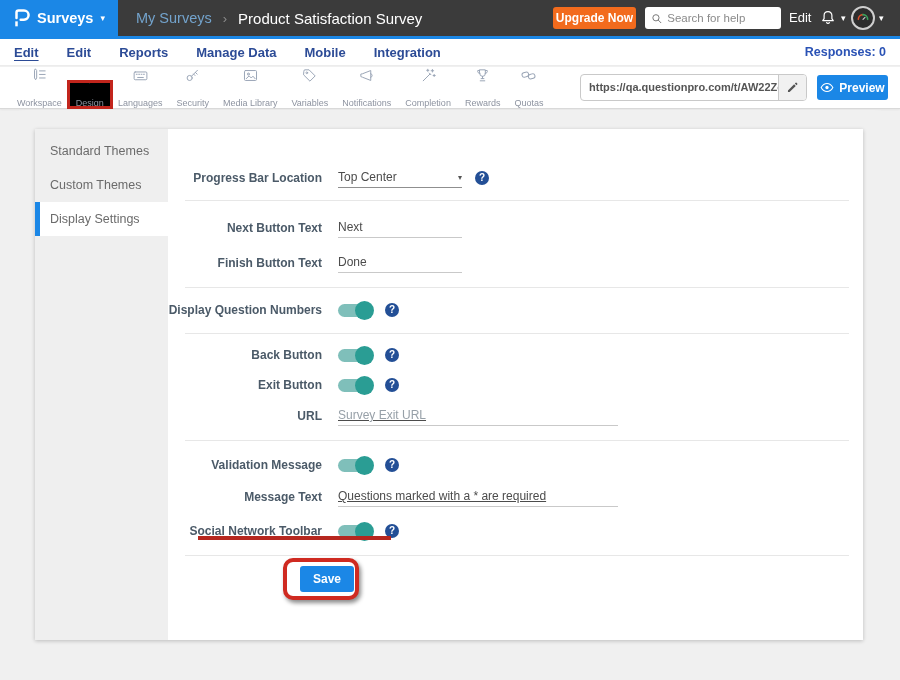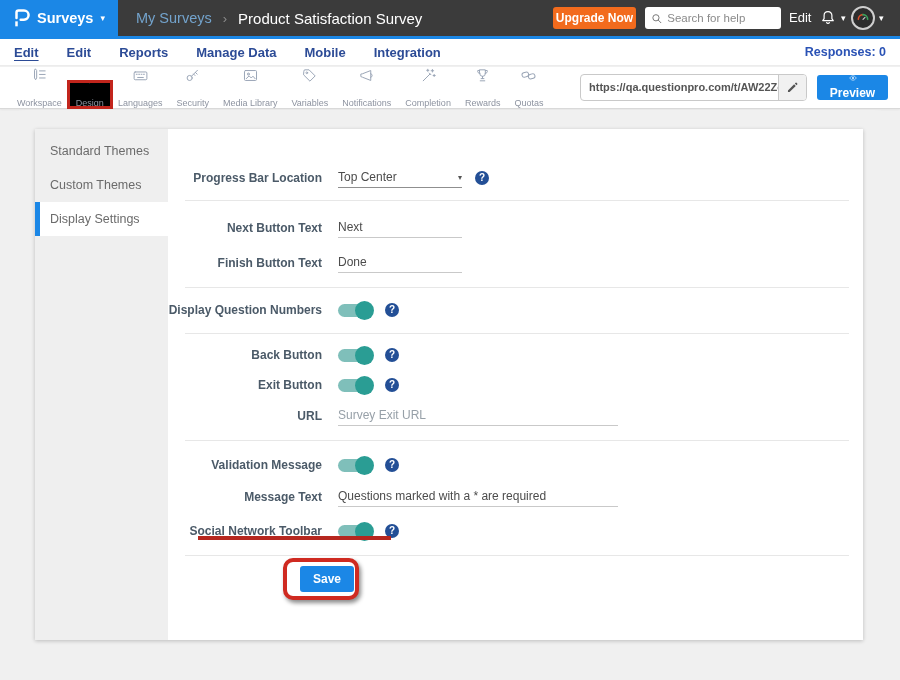--- a/index.html
+++ b/index.html
@@ -34,38 +34,38 @@
   
   .toolbar { position:absolute; top:67px; left:0; width:900px; height:42px; background:#fff; border-bottom:1px solid #d9d9d9; display:flex; align-items:stretch; padding-left:10px; box-shadow:0 1px 2px rgba(0,0,0,.05); }
   .tool { display:flex; flex-direction:column; align-items:center; justify-content:center; gap:14px; padding:0 7px; position:relative; cursor:pointer; }
   .tool svg { width:19px; height:19px; fill:none; stroke:#9aa5b6; stroke-width:1.4; stroke-linecap:round; stroke-linejoin:round; }
   .tool .tlabel { font-size:9px; color:#8d93a0; white-space:nowrap; }
   .tool.active { background:#000000;margin-top:16px; }
   .redbox { position:absolute; left:-2px; right:-2px; top:-3px; bottom:-1px; border:3px solid #c2251c; pointer-events:none; }
   .urlgroup { position:absolute; left:580px; top:7px; width:227px; height:27px; border:1px solid #c9c9c9; border-radius:4px; display:flex; overflow:hidden; background:#fff; }
   .urltext { flex:1; font-size:11px; font-weight:700; color:#555; line-height:25px; padding:0 8px; white-space:nowrap; overflow:hidden; }
   .urledit { width:28px; background:#f1f1f1; border-left:1px solid #c9c9c9; display:flex; align-items:center; justify-content:center; cursor:pointer; }
-  .preview-btn { position:absolute; left:817px; top:8px; width:71px; height:25px; background:#1b87e6; border:none; border-radius:3px; color:#fff; font-size:12px; font-weight:600; display:flex; align-items:center; justify-content:center; gap:5px; cursor:pointer; font-family:inherit;flex-direction:column; }
+  .preview-btn { position:absolute; left:817px; top:8px; width:71px; height:25px; background:#1b87e6; border:none; border-radius:3px; color:#fff; font-size:12px; font-weight:600; display:flex; align-items:center; justify-content:center; gap:5px; cursor:pointer; font-family:inherit; }
 
   
   .content { position:absolute; top:110px; left:0; width:900px; height:570px; background:#f0f0f0;border-radius:25px; }
   .card { position:absolute; left:35px; top:19px; width:828px; height:511px; background:#fff; box-shadow:0 1px 4px rgba(0,0,0,.22); }
   .sidebar { position:absolute; left:0; top:0; bottom:0; width:133px; background:#efefef; padding-top:5px; }
   .side-item { height:34px; line-height:34px; padding-left:15px; font-size:12.5px; color:#6b6b6b; cursor:pointer; }
   .side-item.active { background:#fff; border-left:5px solid #1b87e6; padding-left:10px; }
 
   
   .frow { position:absolute; left:0; width:100%; height:20px; }
   .flabel { position:absolute; left:0; width:287px; text-align:right; top:50%; transform:translateY(-50%); font-size:12px; font-weight:600; color:#4b5a68; }
   .fctrl { position:absolute; left:303px; top:50%; transform:translateY(-50%); display:flex; align-items:center; }
   .fdiv { position:absolute; left:150px; width:664px; height:1px; background:#e7e7e7; }
   .sel { width:124px; border-bottom:1px solid #8f8f8f; padding:2px 0 3px 0; font-size:12px; color:#4c4c4c; display:flex; justify-content:space-between; align-items:center; cursor:pointer; }
   .sel .sel-caret { color:#555; font-size:8px; }
   input.line { border:none; border-bottom:1px solid #c9c9c9; font-size:12px; color:#4c4c4c; width:124px; padding:2px 0 3px 0; background:transparent; outline:none; font-family:inherit; }
-  input.line.wide { width:280px; }
+  input.line.wide { width:280px;text-decoration:underline; }
   input.line::placeholder { color:#97a0a8; }
   .toggle { position:relative; width:34px; height:13px; border-radius:7px; background:#7fbfba; cursor:pointer; }
   .toggle::after { content:''; position:absolute; right:-2px; top:-3px; width:19px; height:19px; border-radius:50%; background:#2a9d94; }
   .q { width:14px; height:14px; border-radius:50%; background:#234f96; color:#fff; font-size:10px; font-weight:700; line-height:14px; text-align:center; margin-left:13px; cursor:pointer; }
   .sel-help { margin-left:13px; }
   .social-underline { position:absolute; left:163px; top:407px; width:193px; height:4px; background:#b6271f; }
   .save-annotation { position:absolute; left:248px; top:429px; width:76px; height:42px; border:4px solid #cf2a21; border-radius:10px; box-shadow:2px 3px 4px rgba(0,0,0,.45); display:flex; align-items:center; justify-content:center; background:#fff; }
   .save-btn { width:54px; height:26px; background:#1b87e6; border:none; border-radius:3px; color:#fff; font-size:12px; font-weight:600; cursor:pointer; font-family:inherit;margin-left:12px; }
 </style>
 </head>

